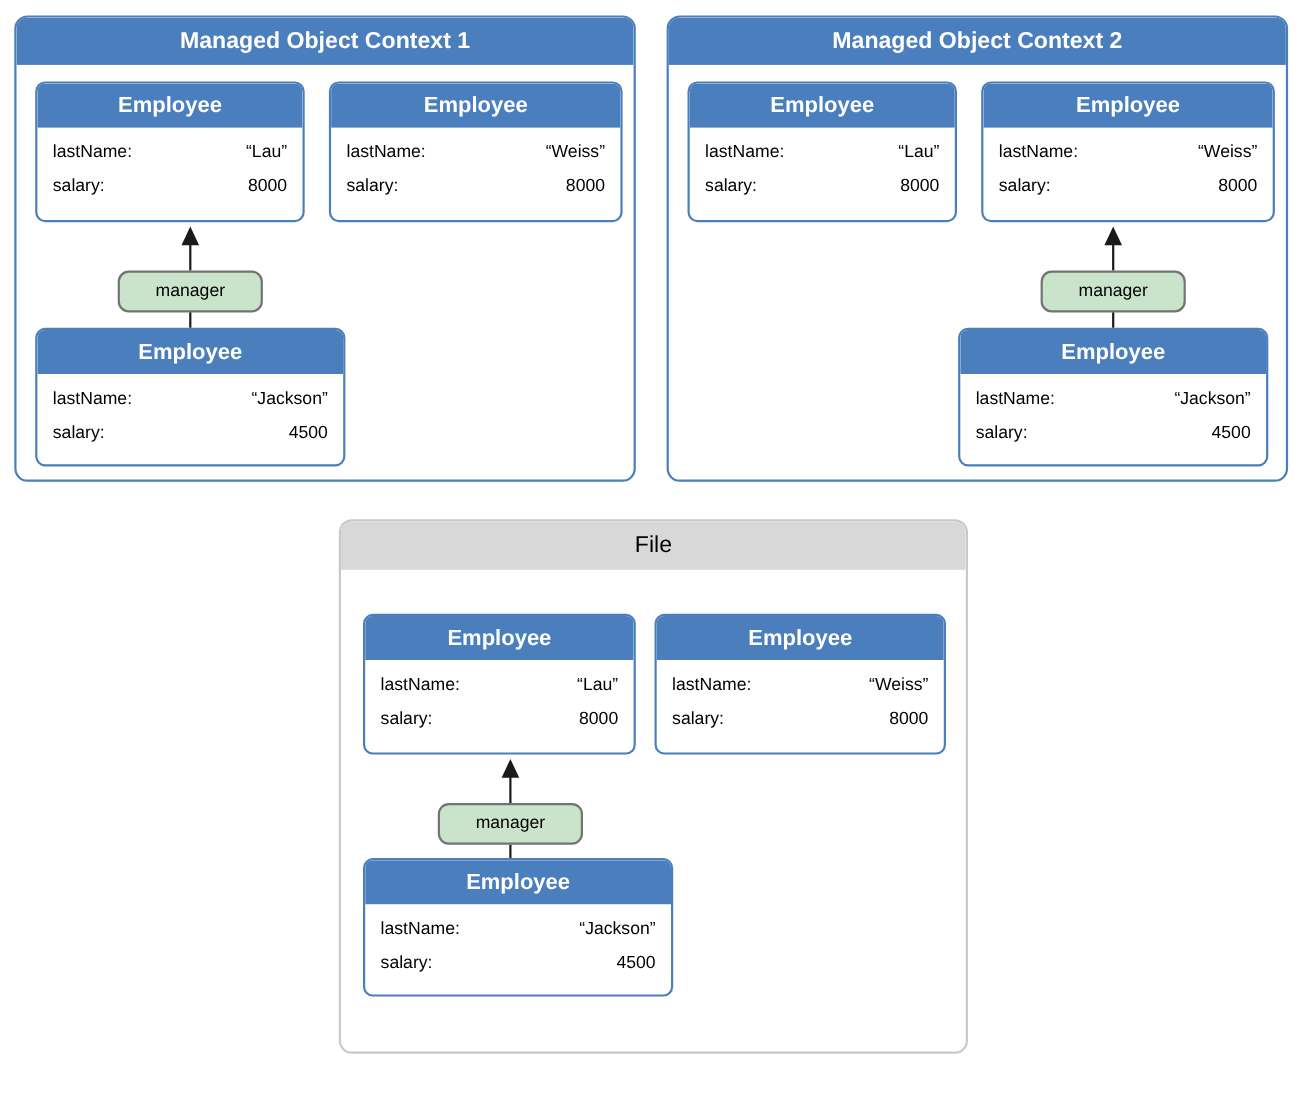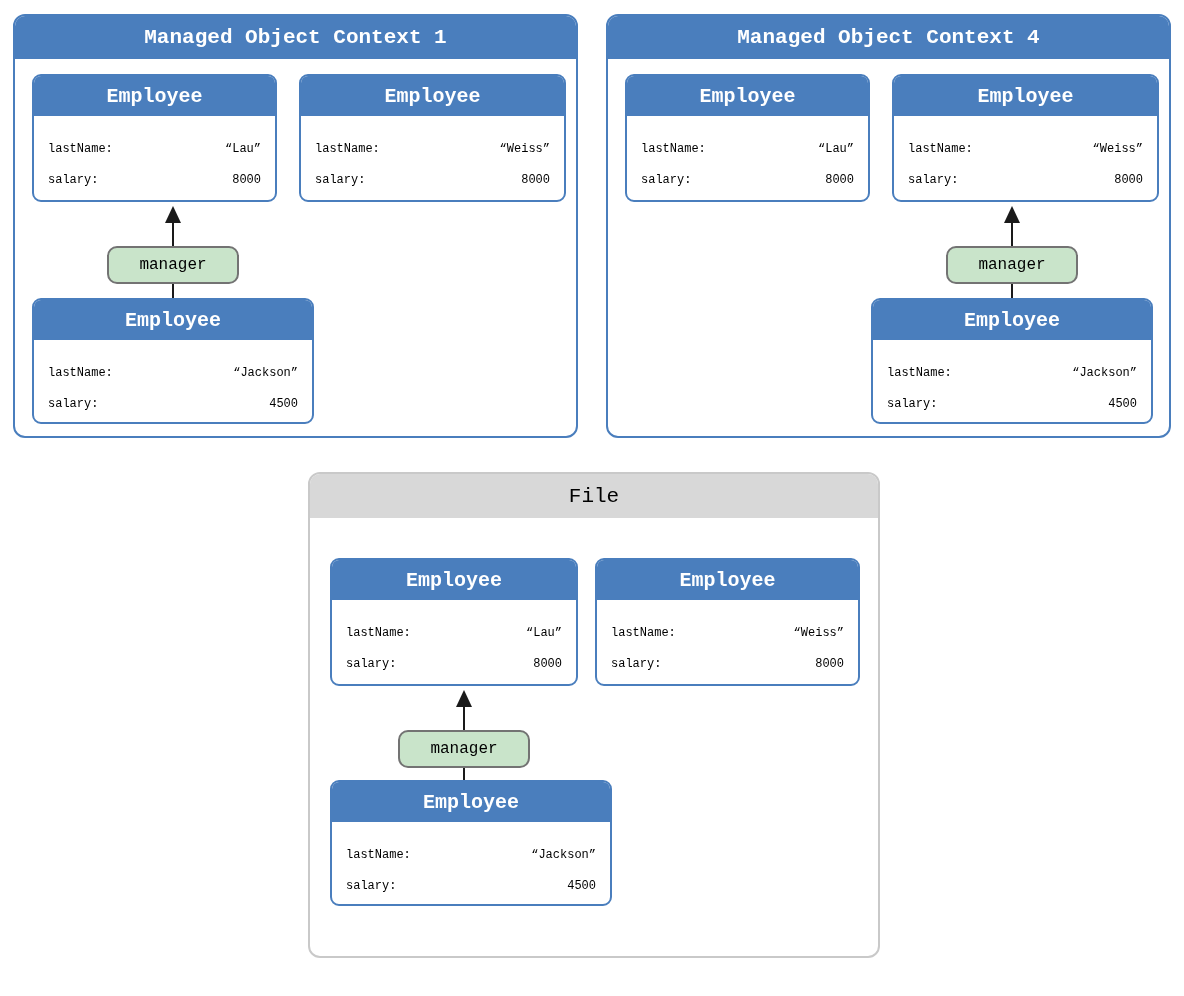--- a/index.html
+++ b/index.html
@@ -9,21 +9,21 @@
     --gray-header: #D8D8D8;
     --gray-border: #C9C9C9;
     --arrow: #1A1A1A;
   }
   html, body { margin: 0; padding: 0; background: #ffffff; }
   .canvas {
     position: relative;
     width: 1184px;
     height: 996px;
     background: #ffffff;
-    font-family: Liberation Mono, monospace;
+    font-family: Liberation Sans, sans-serif;
     color: #000;
   }
   .box {
     position: absolute;
     box-sizing: border-box;
     background: #ffffff;
     border: 2px solid var(--blue);
     border-radius: 12px;
     overflow: hidden;
   }
@@ -57,21 +57,21 @@
     height: 40px;
     background: var(--blue);
     color: #ffffff;
     font-weight: bold;
     font-size: 20px;
     display: flex;
     align-items: center;
     justify-content: center;
     text-align: right;
   }
-  .card-body { padding: 18px 14px 0 14px; font-size: 12px; }
+  .card-body { padding: 7px 14px 0 14px; font-size: 16px; }
   .card-row { display: flex; justify-content: space-between; line-height: 31px; white-space: nowrap; }
   .pill {
     position: absolute;
     box-sizing: border-box;
     width: 132px;
     height: 38px;
     background: var(--green);
     border: 2px solid var(--green-border);
     border-radius: 10px;
     display: flex;
@@ -138,21 +138,21 @@
         </div>
         <div class="card-row">
           <span>salary:</span>
           <span>4500</span>
         </div>
       </div>
     </div>
   </div>
 
   <div class="box" style="left:606px; top:14px; width:565px; height:424px;">
-    <div class="box-header">Managed Object Context 4</div>
+    <div class="box-header">Managed Object Context 2</div>
 
     <div class="card" style="left:17px; top:58px; width:245px; height:128px;">
       <div class="card-header">Employee</div>
       <div class="card-body">
         <div class="card-row">
           <span>lastName:</span>
           <span>“Lau”</span>
         </div>
         <div class="card-row">
           <span>salary:</span>

